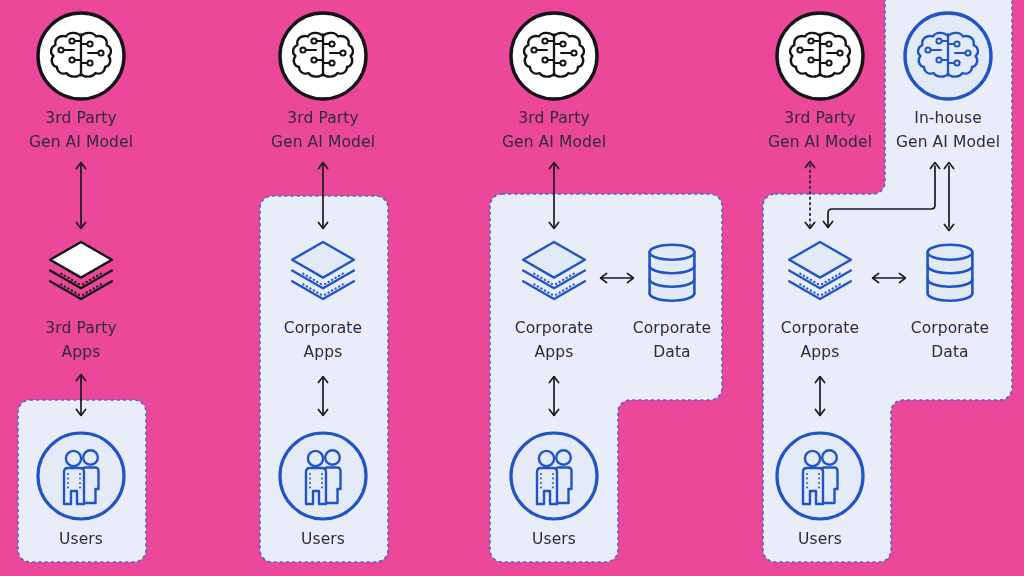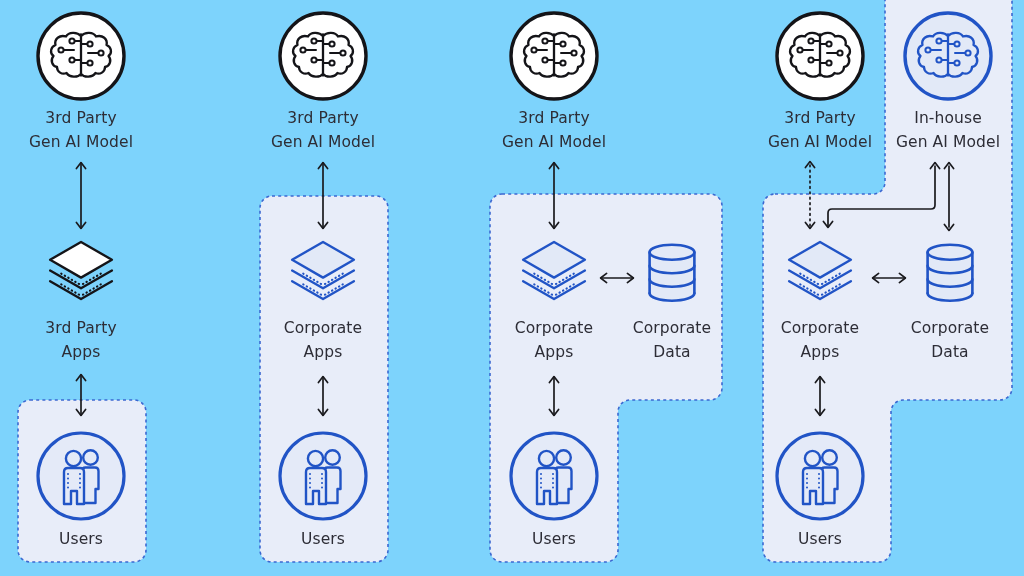--- a/index.html
+++ b/index.html
@@ -1,17 +1,17 @@
 <!DOCTYPE html>
 <html><head>
 <meta charset="utf-8">
 <style>
   html,body{margin:0;padding:0;background:#fff;}
   .stage{
-    position:relative;width:1024px;height:576px;background:#7dd3fc;
+    position:relative;width:1024px;height:576px;background:#ec4899;
     font-family:"DejaVu Sans","Liberation Sans",sans-serif;overflow:hidden;
   }
   .layer{position:absolute;left:0;top:0;}
   .lbl{
     position:absolute;width:170px;text-align:center;
     font-size:15.5px;line-height:24px;color:#2d2d36;letter-spacing:0.1px;
   }
   svg .box{fill:#e8edf9;stroke:#3b68d1;stroke-width:1.6;stroke-dasharray:3 3.2;}
   svg .arrow{stroke:#1a1a1e;stroke-width:1.7;fill:none;stroke-linecap:round;stroke-linejoin:round;}
   svg .dotted{stroke-dasharray:1.6 3.8;}

